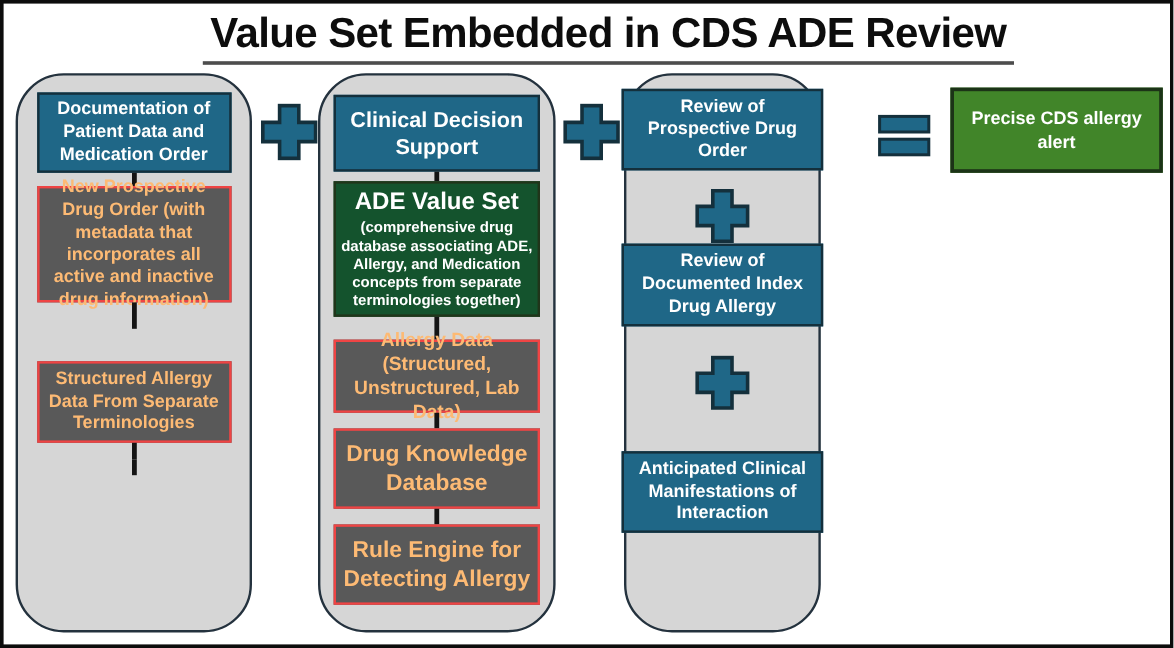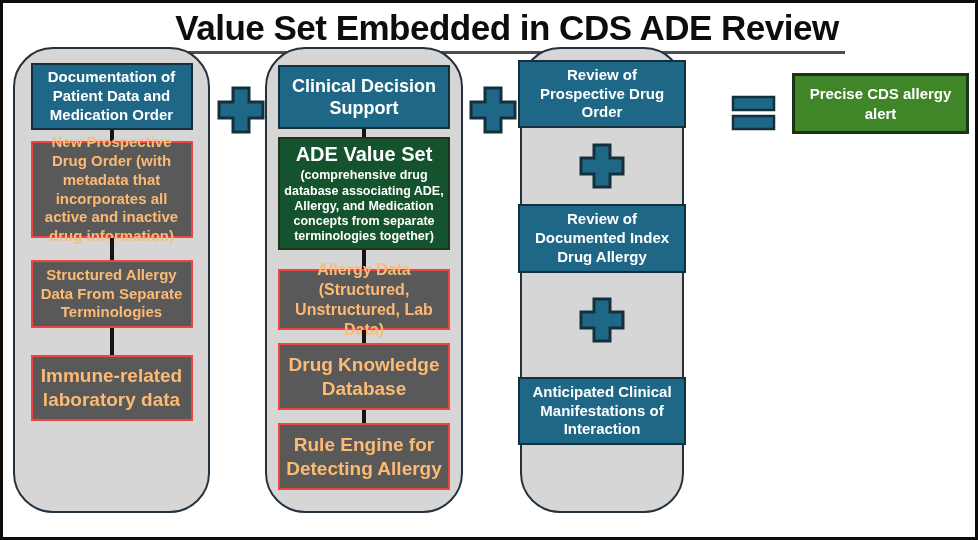--- a/index.html
+++ b/index.html
@@ -26,21 +26,21 @@
     font-size: 35px;
     font-weight: 700;
     color: #0d0d0d;
     letter-spacing: -0.5px;
     border-bottom: 3px solid #4d4d4d;
     padding: 0 6px 3px 6px;
     margin-left: 36px;
   }
   .pill {
     position: absolute;
-    top: 44px;
+    top: 58px;
     height: 466px;
     background: #d6d6d6;
     border: 2px solid #24323e;
     border-radius: 40px;
     display: flex;
     flex-direction: column;
     align-items: center;
   }
   .pill-1 { left: 10px;  width: 197px; }
   .pill-2 { left: 262px; width: 198px; }
@@ -68,21 +68,21 @@
     flex: 0 0 auto;
   }
   .box-title { font-size: 20px; font-weight: 600; line-height: 1.2; }
   .box-sub   { font-size: 12.5px; font-weight: 600; line-height: 1.22; margin-top: 2px; }
   .op { position: absolute; }
   .result-box {
     position: absolute;
     left: 789px;
     top: 70px;
     width: 177px;
-    height: 61px;
+    height: 71px;
     background: #418529;
     border: 3px solid #1c3317;
     display: flex;
     align-items: center;
     justify-content: center;
     text-align: center;
     color: #ffffff;
     font-size: 15px;
     font-weight: 600;
     line-height: 1.3;
@@ -98,24 +98,23 @@
 
 <div class="frame">
 
   <h1 class="title"><span>Value Set Embedded in CDS ADE Review</span></h1>
 
   <div class="pill pill-1">
     <div class="box blue fs15" style="margin-top:14px;height:67px;">Documentation of Patient Data and Medication Order</div>
     <div class="connector" style="height:11px;"></div>
     <div class="box gray fs15" style="height:97px;">New Prospective Drug Order (with metadata that incorporates all active and inactive drug information)</div>
     <div class="connector" style="height:22px;"></div>
-    <div class="box gray fs15" style="height:68px;">Structured Allergy Data From Separate Terminologies</div>
+    <div class="box gray fs15" style="height:68px;margin-top:27px;">Structured Allergy Data From Separate Terminologies</div>
     <div class="connector" style="height:14px;"></div>
     <div class="connector" style="height:13px;"></div>
-    <div class="box gray fs19" style="height:66px;">Immune-related laboratory data</div>
   </div>
 
   <div class="pill pill-2">
     <div class="box blue fs18" style="margin-top:16px;height:64px;">Clinical Decision Support</div>
     <div class="connector" style="height:8px;"></div>
     <div class="box green" style="height:113px;">
       <div class="box-title">ADE Value Set</div>
       <div class="box-sub">(comprehensive drug database associating ADE, Allergy, and Medication concepts from separate terminologies together)</div>
     </div>
     <div class="connector" style="height:19px;"></div>
@@ -124,21 +123,21 @@
     <div class="box gray fs19" style="height:67px;">Drug Knowledge Database</div>
     <div class="connector" style="height:13px;"></div>
     <div class="box gray fs19" style="height:67px;">Rule Engine for Detecting Allergy</div>
   </div>
 
   <div class="pill pill-3">
     <div class="box blue fs15" style="margin-top:11px;height:68px;">Review of Prospective Drug Order</div>
     <svg width="46" height="46" style="margin-top:15px;">
       <polygon points="15,2 31,2 31,15 44,15 44,31 31,31 31,44 15,44 15,31 2,31 2,15 15,15" fill="#1f6787" stroke="#14303c" stroke-width="3"></polygon>
     </svg>
-    <div class="box blue fs15" style="margin-top:15px;height:69px;text-align:center;">Review of Documented Index Drug Allergy</div>
+    <div class="box blue fs15" style="height:69px;text-align:center;">Review of Documented Index Drug Allergy</div>
     <svg width="46" height="46" style="margin-top:24px;">
       <polygon points="15,2 31,2 31,15 44,15 44,31 31,31 31,44 15,44 15,31 2,31 2,15 15,15" fill="#1f6787" stroke="#14303c" stroke-width="3"></polygon>
     </svg>
     <div class="box blue fs15" style="margin-top:34px;height:68px;">Anticipated Clinical Manifestations of Interaction</div>
   </div>
 
   <svg class="op" style="left:214px;top:83px;" width="48" height="48">
     <polygon points="16,2 32,2 32,16 46,16 46,32 32,32 32,46 16,46 16,32 2,32 2,16 16,16" fill="#1f6787" stroke="#14303c" stroke-width="3"></polygon>
   </svg>
 

